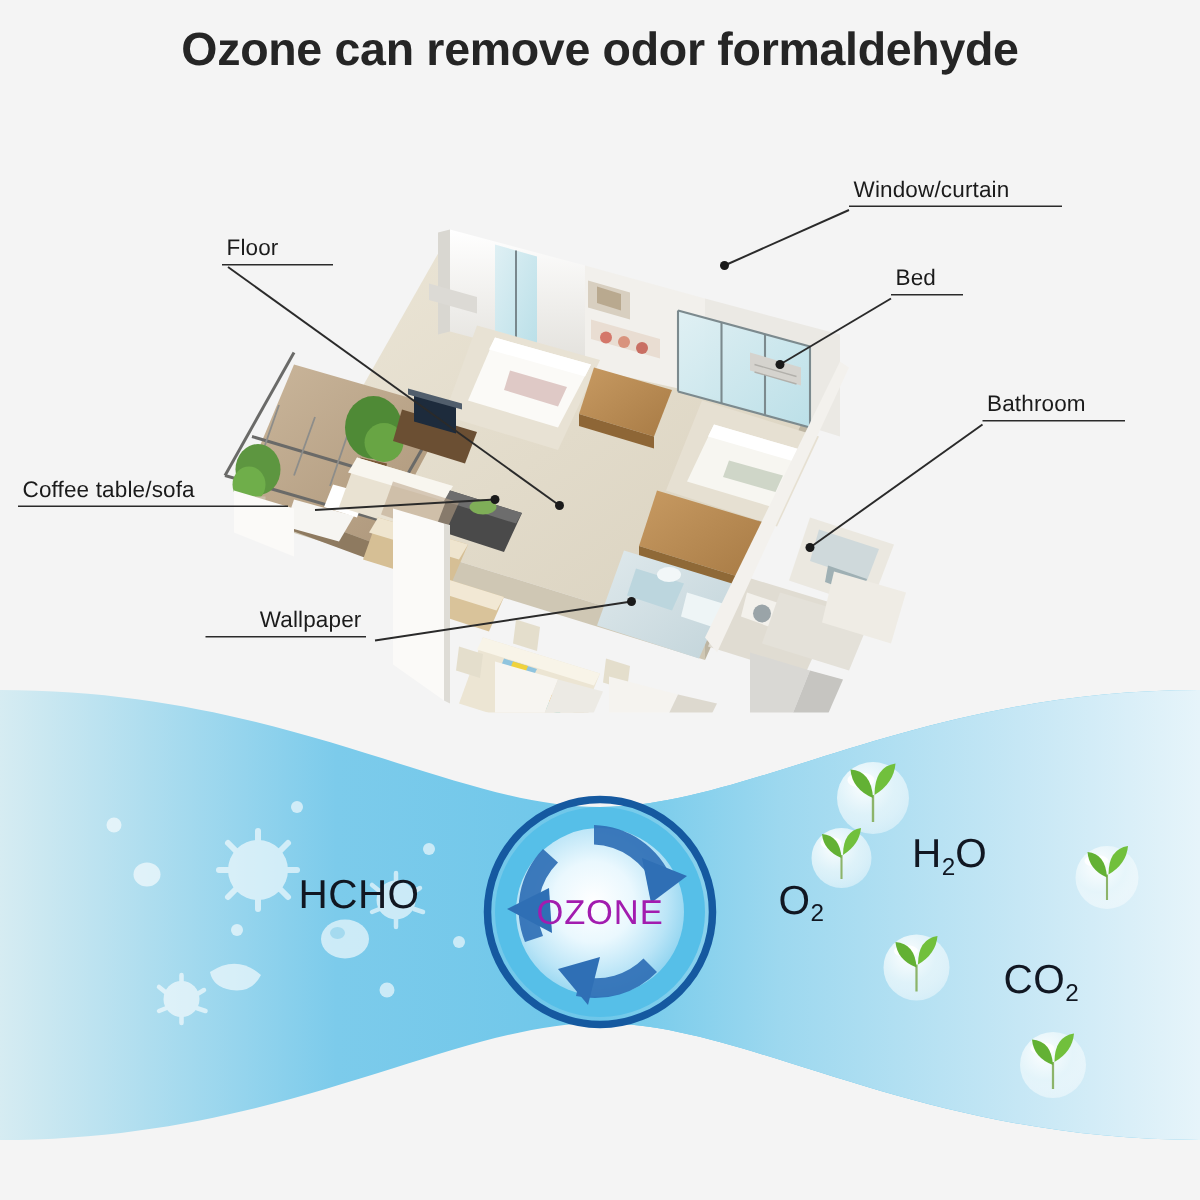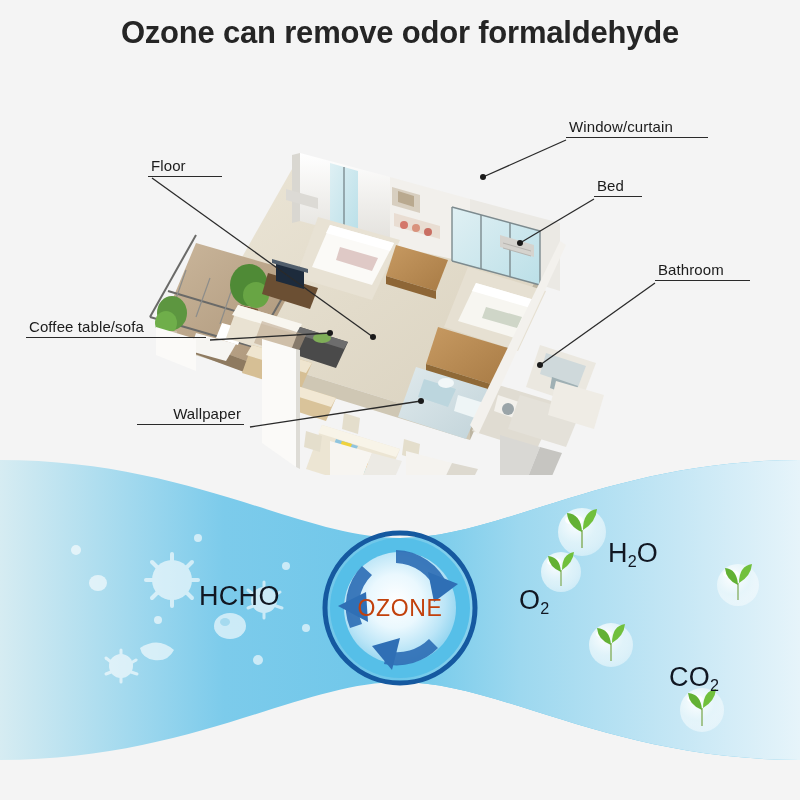--- a/index.html
+++ b/index.html
@@ -106,21 +106,21 @@
     z-index: 30;
   }
   #ozone-label {
     position: absolute;
     left: 0; top: 0;
     width: 156px; height: 156px;
     display: flex;
     align-items: center;
     justify-content: center;
     font-size: 23px;
-    color: #c2410c;
+    color: #a21caf;
     letter-spacing: 0.6px;
     pointer-events: none;
   }
 </style>
 </head>
 <body>
 
 <div id="stage">
 
   <div id="header">
@@ -355,21 +355,21 @@
       <circle cx="520" cy="243" r="3"></circle>
       <circle cx="540" cy="365" r="3"></circle>
     </g>
   </svg>
 
   <div class="callout" style="left:148px; top:157px;">
     <span class="ctext">Floor</span>
     <span class="cline" style="width:74px;"></span>
   </div>
 
-  <div class="callout" style="left:26px; top:318px;">
+  <div class="callout" style="left:12px; top:318px;">
     <span class="ctext">Coffee table/sofa</span>
     <span class="cline" style="width:180px;"></span>
   </div>
 
   <div class="callout" style="left:137px; top:405px;text-align:right;">
     <span class="ctext">Wallpaper</span>
     <span class="cline" style="width:107px;"></span>
   </div>
 
   <div class="callout" style="left:566px; top:118px;">
@@ -516,23 +516,23 @@
           <path d="M703,288 q12,-7 13,-19 q-13,2 -13,19Z" fill="#71c03c"></path>
         </g>
       </g>
     </svg>
   </div>
 
   <div class="chem" style="left:199px; top:581px;">HCHO</div>
 
   <div class="chem" style="left:519px; top:585px;"><span>O</span><sub>2</sub></div>
 
-  <div class="chem" style="left:608px; top:538px;"><span>H</span><sub>2</sub><span>O</span></div>
-
-  <div class="chem" style="left:669px; top:662px;"><span>CO</span><sub>2</sub></div>
+  <div class="chem" style="left:608px; top:554px;"><span>H</span><sub>2</sub><span>O</span></div>
+
+  <div class="chem" style="left:669px; top:638px;"><span>CO</span><sub>2</sub></div>
 
   <div id="ozone-wrap">
     <svg width="156" height="156" viewBox="0 0 156 156">
       <defs>
         <radialGradient id="ozFill2" cx="46%" cy="44%" r="60%">
           <stop offset="0%" stop-color="#ffffff"></stop>
           <stop offset="40%" stop-color="#eaf8fe"></stop>
           <stop offset="74%" stop-color="#bbe5f7"></stop>
           <stop offset="100%" stop-color="#8bd2ef"></stop>
         </radialGradient>

